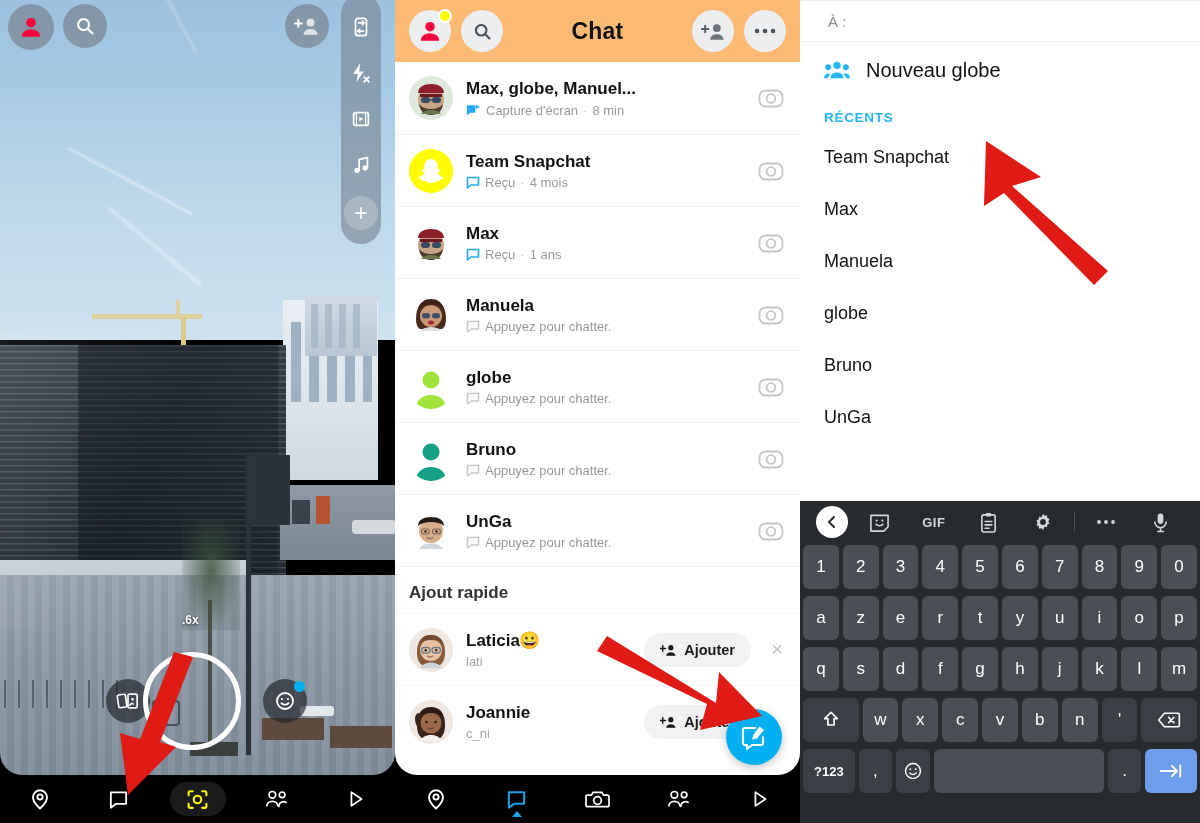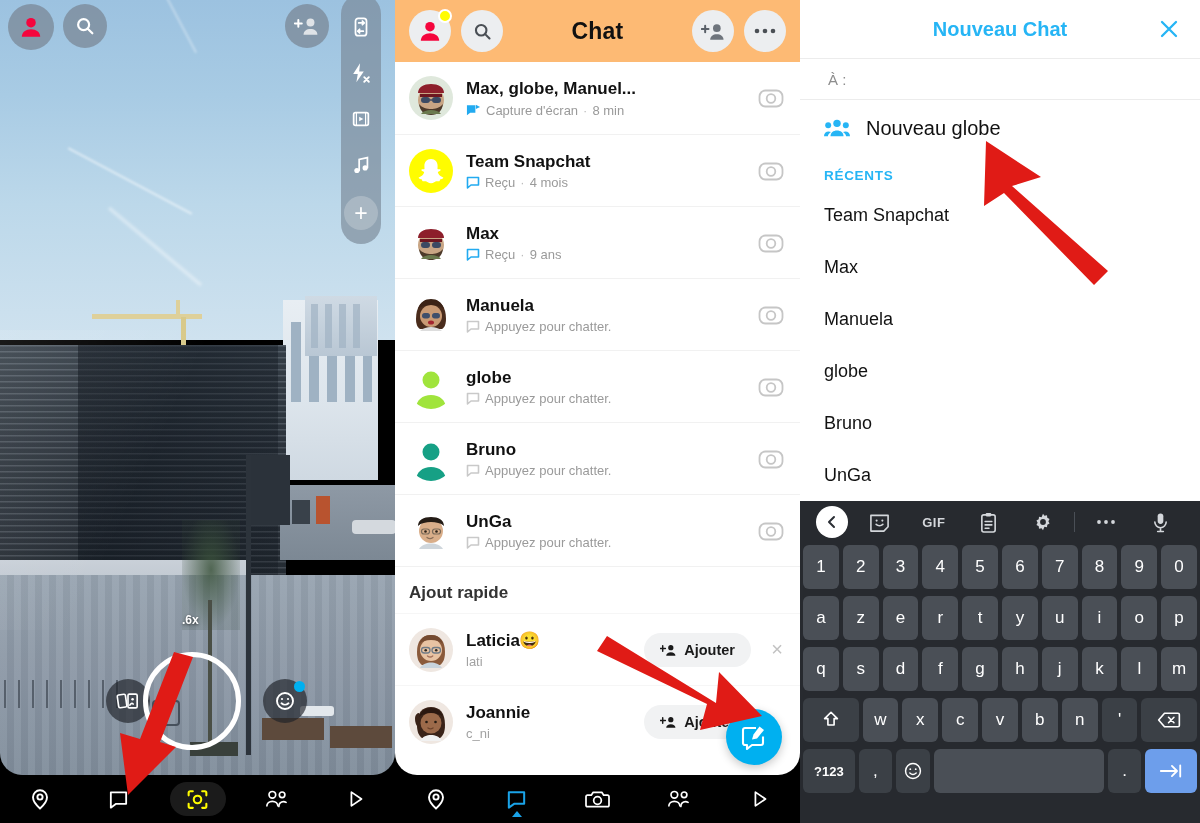--- a/index.html
+++ b/index.html
@@ -439,21 +439,21 @@
           </svg>
         </div>
         <div class="row-texts">
           <div class="row-name">Max</div>
           <div class="row-sub">
             <svg width="14" height="13" viewBox="0 0 14 13" fill="none" stroke="#22aaf0" stroke-width="1.6">
               <path d="M1.5 1.5h11v7.5H5l-3.5 3z" stroke-linejoin="round"></path>
             </svg>
             <span>Reçu</span>
             <span class="sub-dot">·</span>
-            <span>9 ans</span>
+            <span>1 ans</span>
           </div>
         </div>
         <svg class="cam-ic" viewBox="0 0 30 30" fill="none" stroke="currentColor" stroke-width="1.8">
           <rect x="3.5" y="7.5" width="23" height="16" rx="6"></rect>
             <circle cx="15" cy="15.5" r="4.3"></circle>
         </svg>
       </div>
 
       <div class="chat-row">
         <div class="ava">
@@ -650,28 +650,20 @@
       </div>
       <div class="nav-item">
         <svg width="22" height="22" viewBox="0 0 24 24" fill="none" stroke="#fff" stroke-width="1.9">
           <path d="M7 4.5l11 7.5-11 7.5z" stroke-linejoin="round"></path>
         </svg>
       </div>
     </div>
   </div>
 
   <div class="panel-new">
-    <div class="new-header">
-      <span class="new-title">Nouveau Chat</span>
-      <div class="close-x">
-        <svg width="24" height="24" viewBox="0 0 24 24" stroke="#26b5f5" stroke-width="2.3" stroke-linecap="round">
-          <path d="M5 5l14 14M19 5L5 19"></path>
-        </svg>
-      </div>
-    </div>
 
     <div class="to-field">
       <span>À :</span>
     </div>
 
     <div class="new-group-row">
       <svg width="26" height="20" viewBox="0 0 28 20">
         <circle cx="14" cy="5" r="4" fill="#26b5f5"></circle>
         <path d="M7 19c0-4 3.1-6.2 7-6.2s7 2.2 7 6.2z" fill="#26b5f5"></path>
         <circle cx="4.5" cy="7" r="3.2" fill="#26b5f5"></circle>

